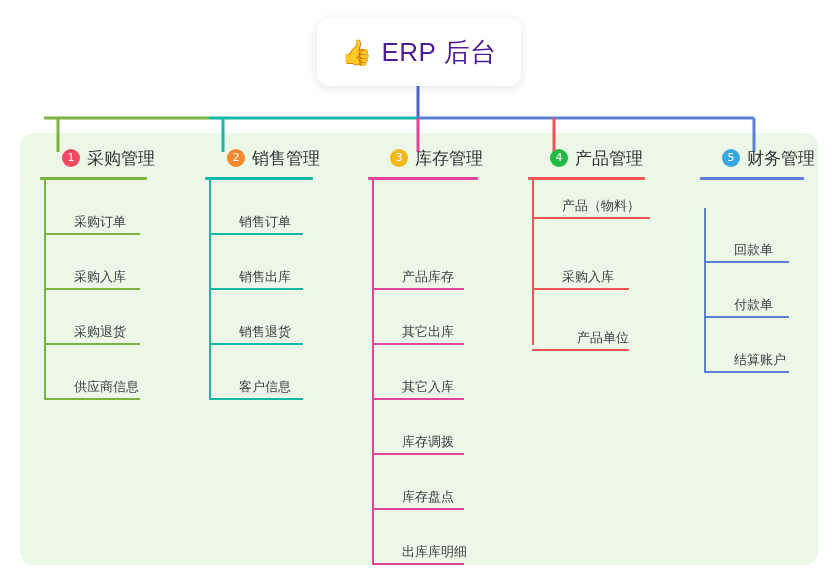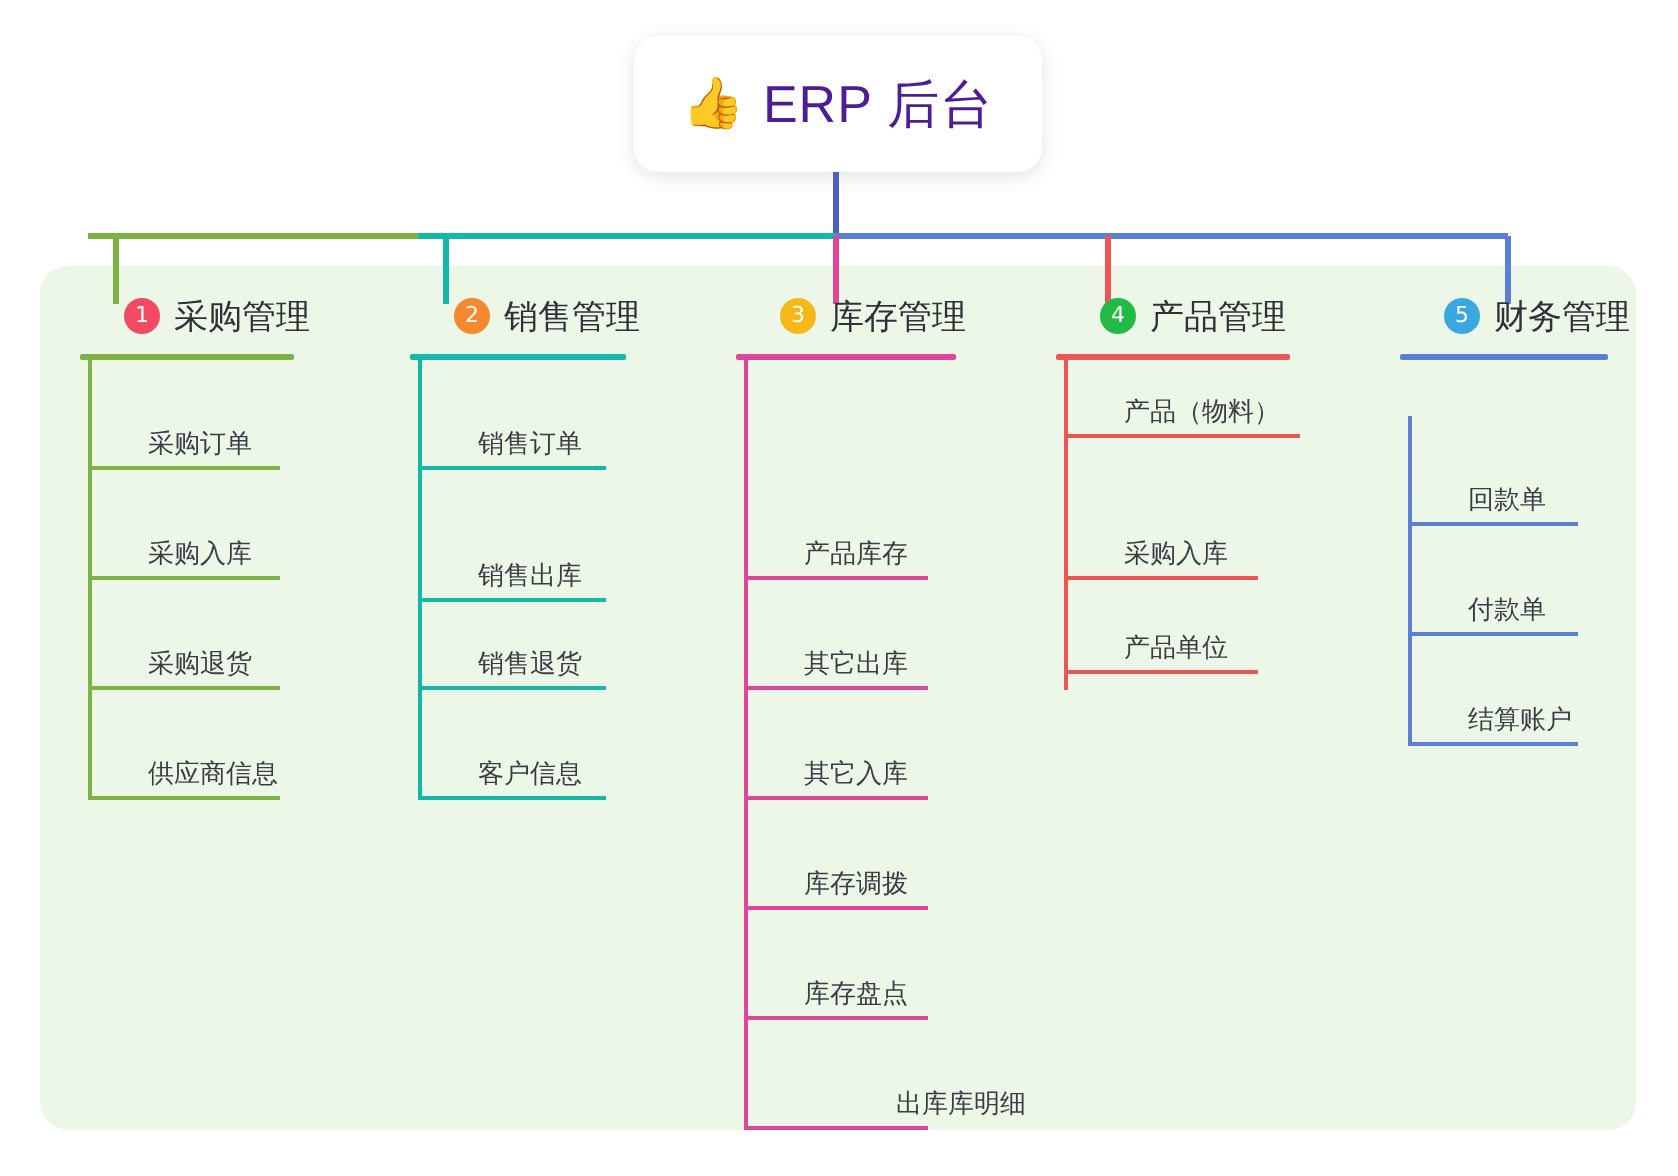--- a/index.html
+++ b/index.html
@@ -193,21 +193,21 @@
           <span class="badge" style="background: rgb(245, 137, 46);">2</span>
           <span class="col-title">销售管理</span>
         </div>
         <div class="head-rule" style="width: 108px; background: rgb(20, 184, 166);"></div>
         <div class="items" style="height: 220px;">
           <div class="col-stem" style="height: 220px; left: 4px; background: rgb(20, 184, 166);"></div>
           <div class="item" style="position: absolute; left: 4px; top: 0px; height: 55px; width: 94px;">
             <span class="item-label">销售订单</span>
             <div class="item-rule" style="width: 94px; background: rgb(20, 184, 166);"></div>
           </div>
-          <div class="item" style="position: absolute; left: 4px; top: 66px; height: 55px; width: 94px;">
+          <div class="item" style="position: absolute; left: 4px; top: 55px; height: 55px; width: 94px;">
             <span class="item-label">销售出库</span>
             <div class="item-rule" style="width: 94px; background: rgb(20, 184, 166);"></div>
           </div>
           <div class="item" style="position: absolute; left: 4px; top: 110px; height: 55px; width: 94px;">
             <span class="item-label">销售退货</span>
             <div class="item-rule" style="width: 94px; background: rgb(20, 184, 166);"></div>
           </div>
           <div class="item" style="position: absolute; left: 4px; top: 165px; height: 55px; width: 94px;">
             <span class="item-label">客户信息</span>
             <div class="item-rule" style="width: 94px; background: rgb(20, 184, 166);"></div>
@@ -235,21 +235,21 @@
             <div class="item-rule" style="width: 92px; background: rgb(224, 69, 154);"></div>
           </div>
           <div class="item" style="position: absolute; left: 4px; top: 220px; height: 55px; width: 92px;">
             <span class="item-label">库存调拨</span>
             <div class="item-rule" style="width: 92px; background: rgb(224, 69, 154);"></div>
           </div>
           <div class="item" style="position: absolute; left: 4px; top: 275px; height: 55px; width: 92px;">
             <span class="item-label">库存盘点</span>
             <div class="item-rule" style="width: 92px; background: rgb(224, 69, 154);"></div>
           </div>
-          <div class="item" style="position: absolute; left: 4px; top: 330px; height: 55px; width: 92px; padding-left: 46px;">
+          <div class="item" style="position: absolute; left: 4px; top: 330px; height: 55px; width: 92px;">
             <span class="item-label">出库库明细</span>
             <div class="item-rule" style="width: 92px; background: rgb(224, 69, 154);"></div>
           </div>
         </div>
       </div>
       <div class="column" style="left: 528px; top: 145px;">
         <div class="col-head">
           <span class="badge" style="background: rgb(33, 186, 69);">4</span>
           <span class="col-title">产品管理</span>
         </div>
@@ -257,21 +257,21 @@
         <div class="items" style="height: 165px;">
           <div class="col-stem" style="height: 165px; left: 4px; background: rgb(240, 85, 85);"></div>
           <div class="item" style="position: absolute; left: 4px; top: 0px; height: 39px; width: 118px;">
             <span class="item-label">产品（物料）</span>
             <div class="item-rule" style="width: 118px; background: rgb(240, 85, 85);"></div>
           </div>
           <div class="item" style="position: absolute; left: 4px; top: 55px; height: 55px; width: 97px;">
             <span class="item-label">采购入库</span>
             <div class="item-rule" style="width: 97px; background: rgb(240, 85, 85);"></div>
           </div>
-          <div class="item" style="position: absolute; left: 4px; top: 110px; height: 47px; width: 97px;">
+          <div class="item" style="position: absolute; left: 4px; top: 110px; height: 61px; width: 97px; justify-content: flex-end;">
             <span class="item-label">产品单位</span>
             <div class="item-rule" style="width: 97px; background: rgb(240, 85, 85);"></div>
           </div>
         </div>
       </div>
       <div class="column" style="left: 700px; top: 145px;">
         <div class="col-head">
           <span class="badge" style="background: rgb(58, 168, 224);">5</span>
           <span class="col-title">财务管理</span>
         </div>

